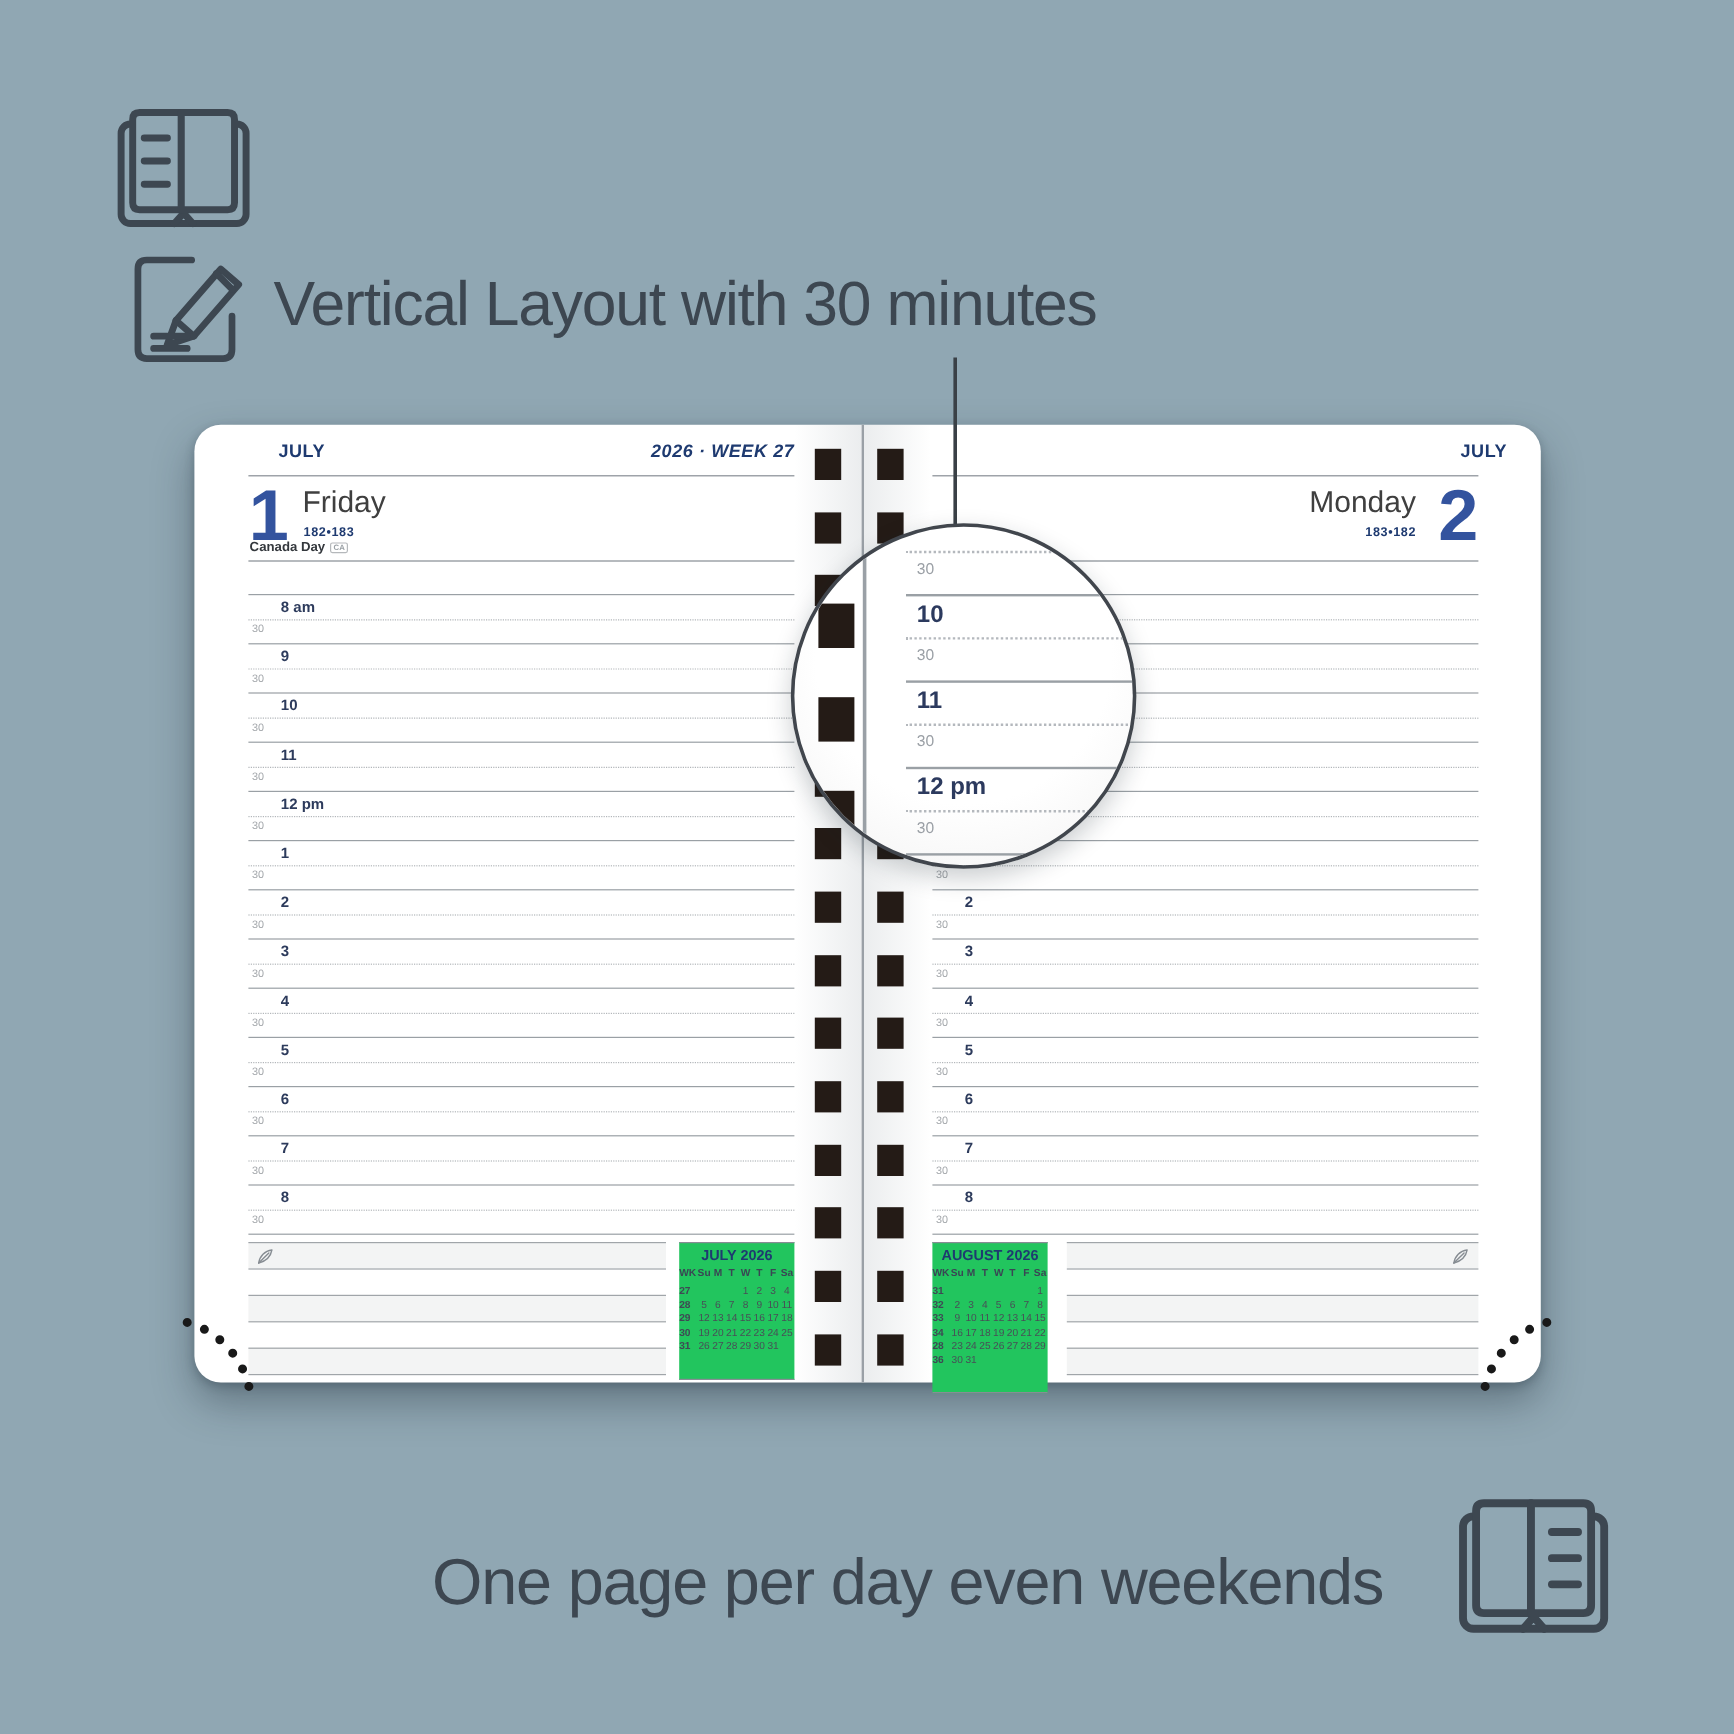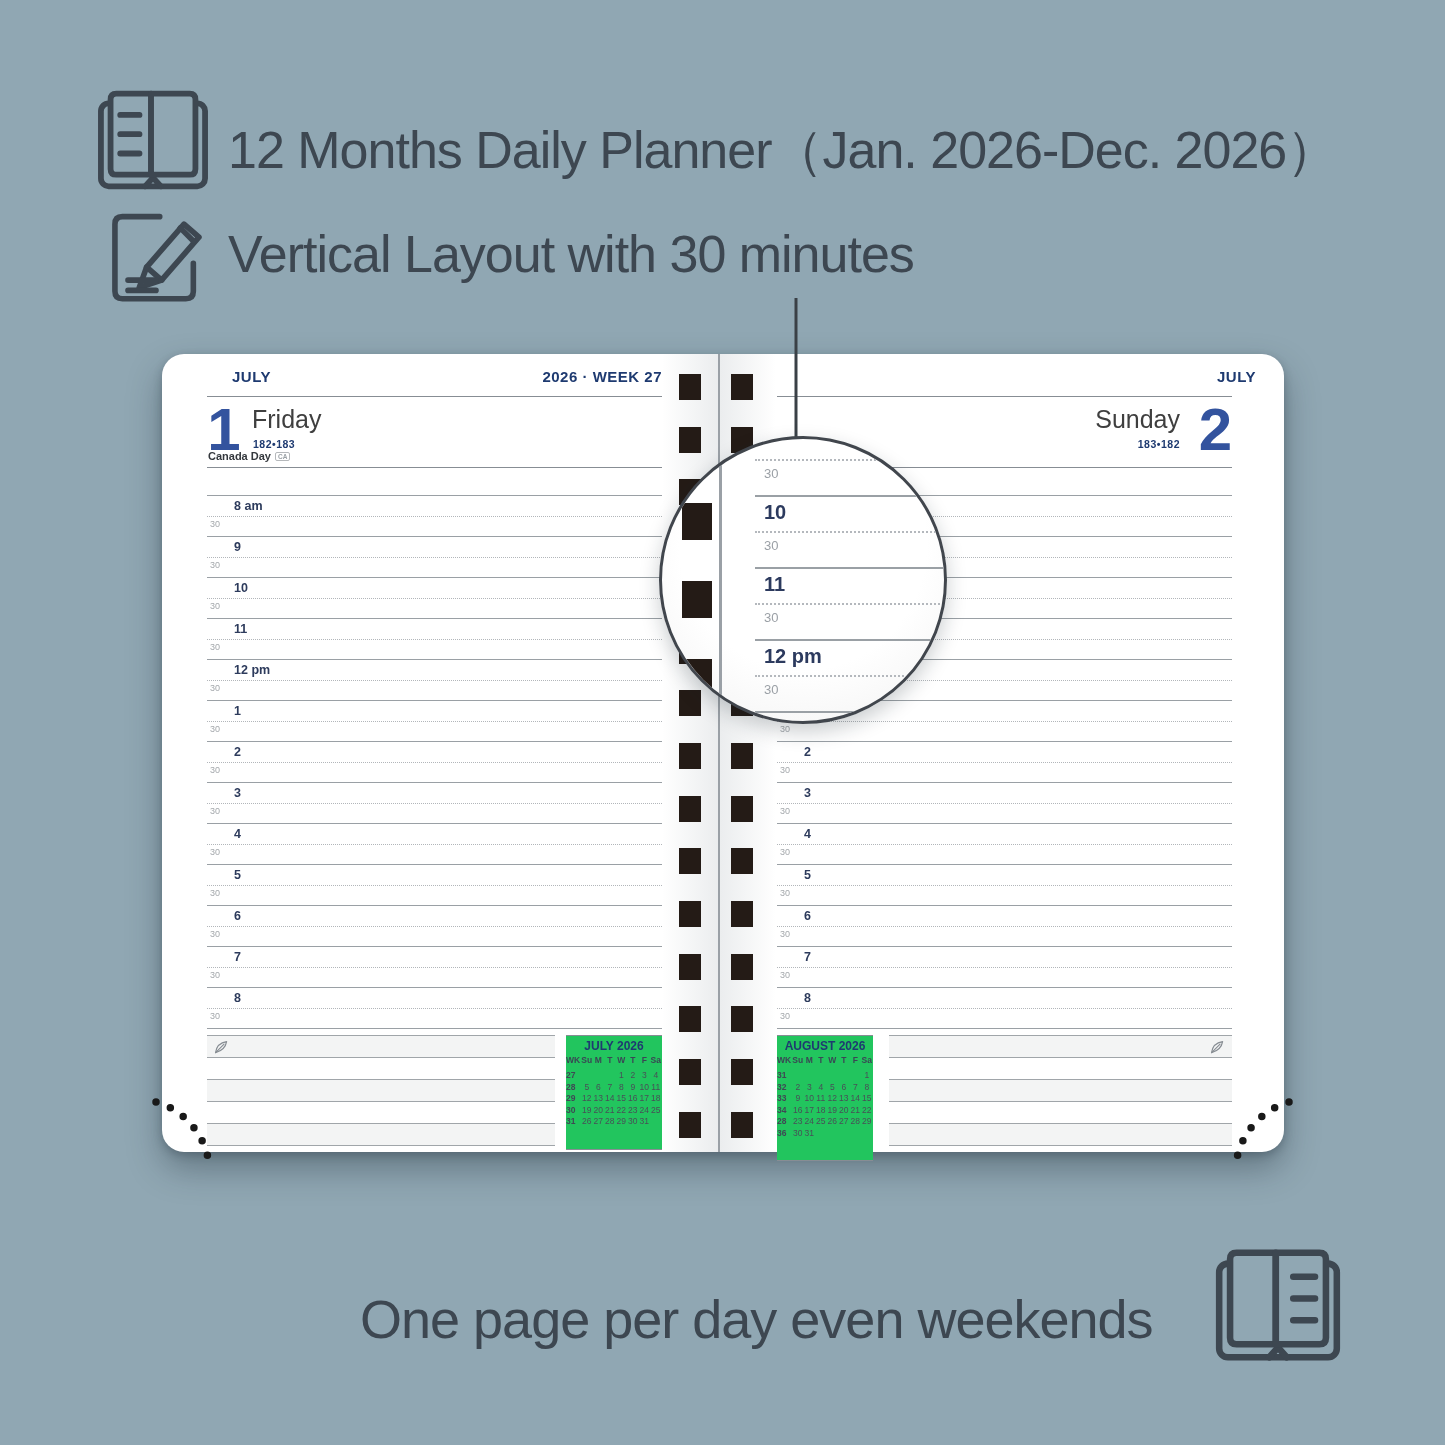--- a/index.html
+++ b/index.html
@@ -79,21 +79,20 @@
 
   <div class="feature-icon" style="left:94px;top:86px;">
     <svg width="118" height="108" viewBox="0 0 60 56" fill="none" stroke="#3d4751" stroke-width="3" stroke-linecap="round" stroke-linejoin="round">
       <rect x="3" y="9" width="54" height="43" rx="4"></rect>
       <path d="M26 52 L30 47.5 L34 52"></path>
       <path d="M29 4 H11 Q8 4 8 7 V43 Q8 46 11 46 H29 Z" fill="#90a7b3"></path>
       <path d="M29 4 H49 Q52 4 52 7 V43 Q52 46 49 46 H29 Z" fill="#90a7b3"></path>
       <path d="M13 15 H23 M13 25 H23 M13 35 H23"></path>
     </svg>
   </div>
-  <div class="feature-text" style="left:228px;top:116px;">12 Months Daily Planner（Jan. 2026-Dec. 2026）</div>
 
   <div class="feature-icon" style="left:100px;top:198px;">
     <svg width="112" height="112" viewBox="0 0 60 60" fill="none" stroke="#3d4751" stroke-width="3" stroke-linecap="round" stroke-linejoin="round">
       <path d="M32 10 H12 Q8 10 8 14 V50 Q8 54 12 54 H46 Q50 54 50 50 V35"></path>
       <path d="M25 37 L45 14 L53 21 L33 44 Z" fill="#90a7b3"></path>
       <path d="M25 37 L21 48 L33 44"></path>
       <path d="M43 16 L50 23"></path>
       <path d="M15 44 H30 M15 49.5 H30"></path>
     </svg>
   </div>
@@ -132,21 +131,21 @@
         <div class="sq" style="top: 441.6px;"></div>
         <div class="sq" style="top: 494.3px;"></div>
         <div class="sq" style="top: 547px;"></div>
         <div class="sq" style="top: 599.7px;"></div>
         <div class="sq" style="top: 652.4px;"></div>
         <div class="sq" style="top: 705.1px;"></div>
         <div class="sq" style="top: 757.8px;"></div>
       </div>
 
     <div class="month-label" style="left:46px;">JULY</div>
-    <div class="yearweek-label" style="left:45px;width:455px;">2026 · WEEK 27</div>
+    <div class="yearweek-label" style="left:45px;width:455px;font-style:italic;">2026 · WEEK 27</div>
     <div class="rule" style="left:45px;width:455px;top:42px;"></div>
     <div class="day-num" style="left:40px;top:46px;width:44px;text-align:center;">1</div>
     <div class="day-name" style="left:90px;top:51px;">Friday</div>
     <div class="day-of-year" style="left:91px;top:84px;">182•183</div>
     <div class="holiday" style="left:46px;top:96px;"><span>Canada Day</span><span class="ca-tag">CA</span></div>
     <div class="rule" style="left:45px;width:455px;top:113px;"></div>
     <div class="grid" style="left:45px;">
         <div class="hour">
           <span class="hl">8 am</span>
           <div class="dot"></div>
@@ -278,21 +277,21 @@
           <span class="dt">29</span>
           <span class="dt">30</span>
           <span class="dt">31</span>
           <span class="dt"></span>
         </div>
     </div>
 
     <div class="month-label" style="left:615px;width:455px;text-align:right;">JULY</div>
     <div class="rule" style="left:615px;width:455px;top:42px;"></div>
     <div class="day-num" style="left:1026px;top:46px;width:44px;text-align:right;">2</div>
-    <div class="day-name" style="left:615px;width:403px;text-align:right;top:51px;">Sunday</div>
+    <div class="day-name" style="left:615px;width:403px;text-align:right;top:51px;">Monday</div>
     <div class="day-of-year" style="left:615px;width:403px;text-align:right;top:84px;">183•182</div>
     <div class="rule" style="left:615px;width:455px;top:113px;"></div>
     <div class="grid" style="left:615px;">
         <div class="hour">
           <span class="hl">8 am</span>
           <div class="dot"></div>
           <span class="ml">30</span>
         </div>
         <div class="hour">
           <span class="hl">9</span>

